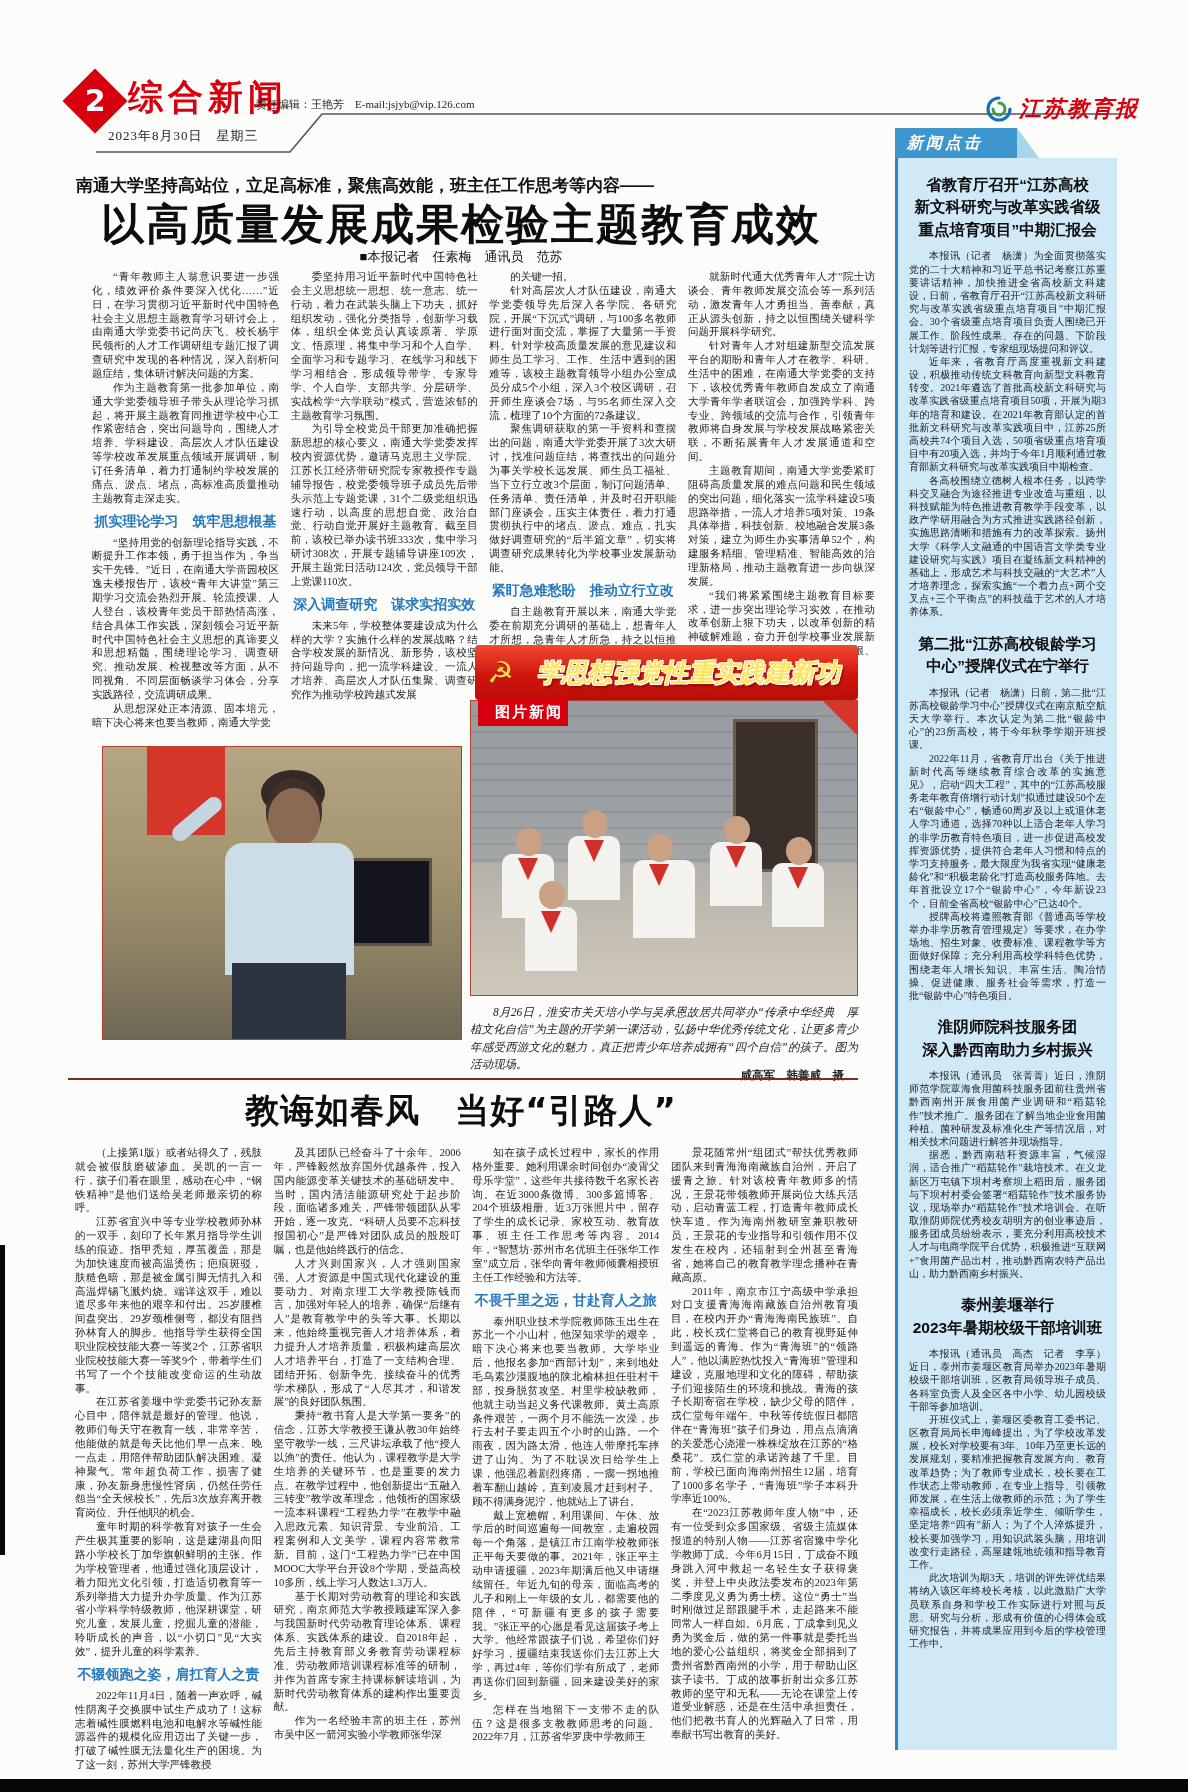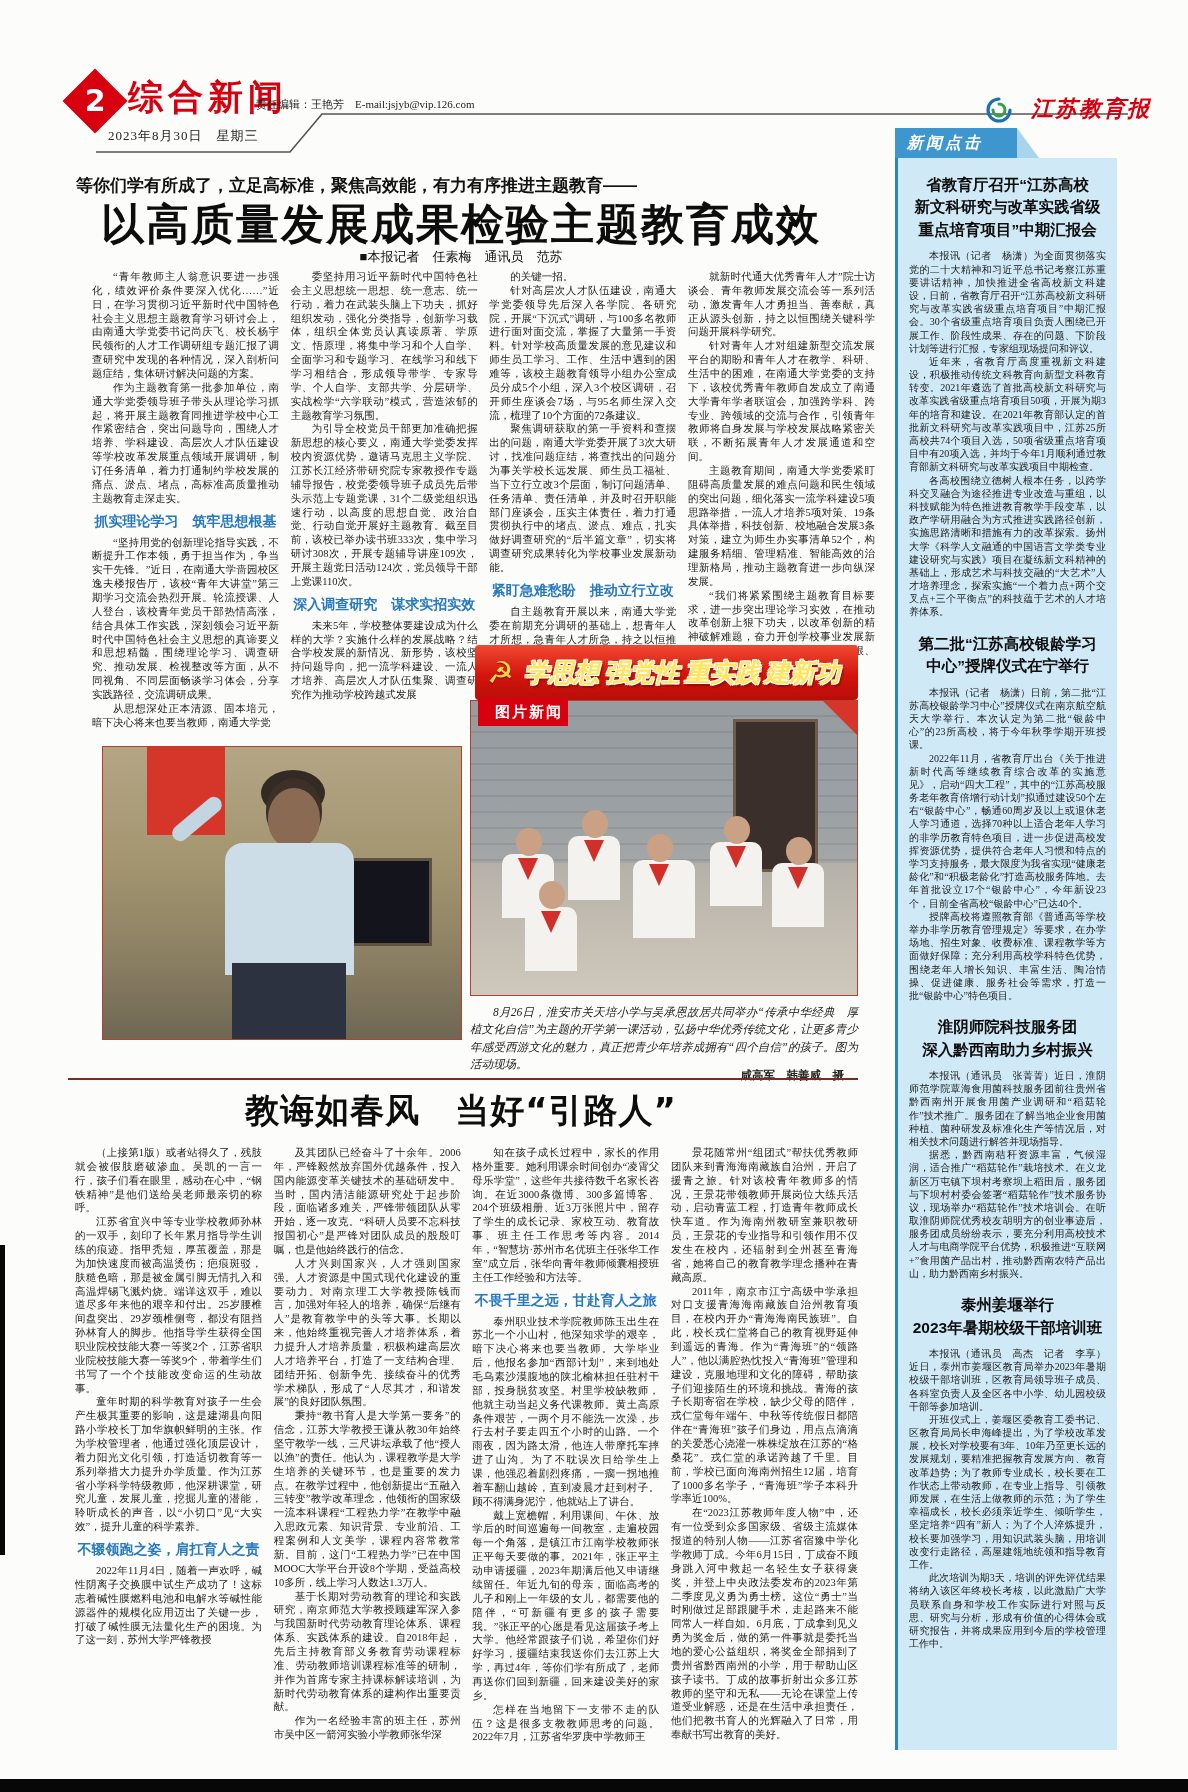--- a/index.html
+++ b/index.html
@@ -20,21 +20,21 @@
   .diamond{position:absolute;left:72px;top:78px;width:46px;height:46px;background:var(--accent-red);
            transform:rotate(45deg);display:flex;align-items:center;justify-content:center;}
   .diamond span{transform:rotate(-45deg);color:#fff;font-family:"DejaVu Sans",sans-serif;
                 font-weight:bold;font-size:30px;line-height:1;}
   .section-title{position:absolute;left:128px;top:74px;color:var(--accent-red);
                  font-family:"Liberation Sans","DejaVu Sans",sans-serif;
                  font-size:35px;font-weight:bold;letter-spacing:5px;}
   .date-line{position:absolute;left:108px;top:127px;font-size:13px;color:#222;letter-spacing:1px;}
   .editor-line{position:absolute;left:256px;top:97px;font-size:11px;color:#222;}
   .mast-rules{position:absolute;left:0;top:0;}
-  .brand{position:absolute;left:985px;top:94px;display:flex;align-items:flex-end;gap:12px;}
+  .brand{position:absolute;left:985px;top:94px;display:flex;align-items:center;}
   .brand-text{color:var(--accent-red);font-size:22px;font-weight:bold;font-style:italic;
               letter-spacing:2px;margin-left:6px;font-family:"Liberation Serif",serif;}
 
   
   .kicker{position:absolute;left:76px;top:174px;width:782px;font-size:17px;font-weight:bold;
           font-family:"Liberation Sans","DejaVu Sans",sans-serif;color:#111;}
   .headline{position:absolute;left:64px;top:196px;width:794px;text-align:center;
             font-family:"DejaVu Sans","Liberation Sans",sans-serif;
             font-size:43px;font-weight:900;letter-spacing:2px;color:#0d0d0d;}
   .byline{position:absolute;left:64px;top:248px;width:794px;text-align:center;font-size:13px;color:#111;}
@@ -47,21 +47,21 @@
   .apara{font-size:10.5px;line-height:1.32;text-align:justify;text-indent:2em;color:#1c1c1c;}
   .subhead{font-size:14px;font-weight:bold;color:var(--subhead-blue);text-align:center;
            font-family:"Liberation Sans","DejaVu Sans",sans-serif;margin:7px 0 5px 0;}
 
   
   .banner{position:absolute;left:475px;top:645px;width:383px;height:55px;
           background:linear-gradient(180deg,#f04a31 0%,#d2150d 55%,#b90d08 100%);
           border-radius:4px;display:flex;align-items:center;padding:0 12px;overflow:hidden;}
   .banner .emblem{color:#f7d64a;font-size:30px;margin-right:10px;line-height:1;
                   text-shadow:0 1px 1px #7a0a06;}
-  .banner .words{flex:1;display:flex;justify-content:space-between;padding-right:6px;}
+  .banner .words{flex:1;display:flex;justify-content:space-between;padding-right:6px;margin-left:13px;}
   .banner .words span{color:var(--banner-gold);font-family:"DejaVu Sans",sans-serif;
           font-weight:900;font-size:25px;font-style:italic;
           text-shadow:-1px -1px 0 #fff,1px -1px 0 #fff,-1px 1px 0 #fff,1px 1px 0 #fff,2px 3px 2px #8c0e07;}
 
   
   .photo-block{position:absolute;left:80px;top:700px;width:778px;height:374px;}
   .photo{position:absolute;border:1px solid #b5402e;overflow:hidden;}
   .photo-left{left:22px;top:46px;width:360px;height:294px;
               background:linear-gradient(180deg,#b4a685 0%,#a3956f 40%,#8d8164 70%,#6e6753 100%);}
   .photo-left .board{position:absolute;right:8%;top:38%;width:48%;height:30%;background:#14141c;border:3px solid #5d5340;}
@@ -130,21 +130,21 @@
     <polyline points="96,152 290,152 322,114 1128,114" fill="none" stroke="#555" stroke-width="1.6"></polyline>
   </svg>
   <div class="brand">
     <svg width="28" height="28" viewBox="0 0 28 28">
       <path d="M14 3 a11 11 0 1 0 11 11" fill="none" stroke="#1b6fb5" stroke-width="3.2" stroke-linecap="round"></path>
       <path d="M14 8 a6 6 0 1 1 -6 6" fill="none" stroke="#3a9d4e" stroke-width="3" stroke-linecap="round"></path>
     </svg>
     <span class="brand-text">江苏教育报</span>
   </div>
 
-  <div class="kicker">等你们学有所成了，立足高标准，聚焦高效能，有力有序推进主题教育——</div>
+  <div class="kicker">南通大学坚持高站位，立足高标准，聚焦高效能，班主任工作思考等内容——</div>
   <div class="headline">以高质量发展成果检验主题教育成效</div>
   <div class="byline">■本报记者　任素梅　通讯员　范苏</div>
 
   <div class="cols lead-cols">
     <div class="col">
         <p class="apara">“青年教师主人翁意识要进一步强化，绩效评价条件要深入优化……”近日，在学习贯彻习近平新时代中国特色社会主义思想主题教育学习研讨会上，由南通大学党委书记尚庆飞、校长杨宇民领衔的人才工作调研组专题汇报了调查研究中发现的各种情况，深入剖析问题症结，集体研讨解决问题的方案。</p>
         <p class="apara">作为主题教育第一批参加单位，南通大学党委领导班子带头从理论学习抓起，将开展主题教育同推进学校中心工作紧密结合，突出问题导向，围绕人才培养、学科建设、高层次人才队伍建设等学校改革发展重点领域开展调研，制订任务清单，着力打通制约学校发展的痛点、淤点、堵点，高标准高质量推动主题教育走深走实。</p>
         <div class="subhead">抓实理论学习　筑牢思想根基</div>
         <p class="apara">“坚持用党的创新理论指导实践，不断提升工作本领，勇于担当作为，争当实干先锋。”近日，在南通大学啬园校区逸夫楼报告厅，该校“青年大讲堂”第三期学习交流会热烈开展。轮流授课、人人登台，该校青年党员干部热情高涨，结合具体工作实践，深刻领会习近平新时代中国特色社会主义思想的真谛要义和思想精髓，围绕理论学习、调查研究、推动发展、检视整改等方面，从不同视角、不同层面畅谈学习体会，分享实践路径，交流调研成果。</p>
         <p class="apara">从思想深处正本清源、固本培元，暗下决心将来也要当教师，南通大学党</p>
@@ -205,20 +205,21 @@
     <div class="caption">8月26日，淮安市关天培小学与吴承恩故居共同举办“传承中华经典　厚植文化自信”为主题的开学第一课活动，弘扬中华优秀传统文化，让更多青少年感受西游文化的魅力，真正把青少年培养成拥有“四个自信”的孩子。图为活动现场。</div>
     <div class="credit">咸高军　韩善威　摄</div>
   </div>
 
   <div class="divider"></div>
   <div class="headline2">教诲如春风　当好“引路人”</div>
   <div class="cols second-cols">
     <div class="col">
         <p class="apara">（上接第1版）或者站得久了，残肢就会被假肢磨破渗血。吴凯的一言一行，孩子们看在眼里，感动在心中，“钢铁精神”是他们送给吴老师最亲切的称呼。</p>
         <p class="apara">江苏省宜兴中等专业学校教师孙林的一双手，刻印了长年累月指导学生训练的痕迹。指甲秃短，厚茧覆盖，那是为加快速度而被高温烫伤；疤痕斑驳，肤糙色暗，那是被金属引脚无情扎入和高温焊锡飞溅灼烧。端详这双手，难以道尽多年来他的艰辛和付出。25岁腰椎间盘突出、29岁颈椎侧弯，都没有阻挡孙林育人的脚步。他指导学生获得全国职业院校技能大赛一等奖2个，江苏省职业院校技能大赛一等奖9个，带着学生们书写了一个个技能改变命运的生动故事。</p>
+        <p class="apara">在江苏省姜堰中学党委书记孙友新心目中，陪伴就是最好的管理。他说，教师们每天守在教育一线，非常辛苦，他能做的就是每天比他们早一点来、晚一点走，用陪伴帮助团队解决困难、凝神聚气。常年超负荷工作，损害了健康，孙友新身患慢性肾病，仍然任劳任怨当“全天候校长”，先后3次放弃离开教育岗位、升任他职的机会。</p>
         <p class="apara">童年时期的科学教育对孩子一生会产生极其重要的影响，这是建湖县向阳路小学校长丁加华旗帜鲜明的主张。作为学校管理者，他通过强化顶层设计，着力阳光文化引领，打造适切教育等一系列举措大力提升办学质量。作为江苏省小学科学特级教师，他深耕课堂，研究儿童，发展儿童，挖掘儿童的潜能，聆听成长的声音，以“小切口”见“大实效”，提升儿童的科学素养。</p>
         <div class="subhead">不辍领跑之姿，肩扛育人之责</div>
         <p class="apara">2022年11月4日，随着一声欢呼，碱性阴离子交换膜中试生产成功了！这标志着碱性膜燃料电池和电解水等碱性能源器件的规模化应用迈出了关键一步，打破了碱性膜无法量化生产的困境。为了这一刻，苏州大学严锋教授</p>
       </div>
     <div class="col">
         <p class="apara">及其团队已经奋斗了十余年。2006年，严锋毅然放弃国外优越条件，投入国内能源变革关键技术的基础研发中。当时，国内清洁能源研究处于起步阶段，面临诸多难关，严锋带领团队从零开始，逐一攻克。“科研人员要不忘科技报国初心”是严锋对团队成员的殷殷叮嘱，也是他始终践行的信念。</p>
         <p class="apara">人才兴则国家兴，人才强则国家强。人才资源是中国式现代化建设的重要动力。对南京理工大学教授陈钱而言，加强对年轻人的培养，确保“后继有人”是教育教学中的头等大事。长期以来，他始终重视完善人才培养体系，着力提升人才培养质量，积极构建高层次人才培养平台，打造了一支结构合理、团结开拓、创新争先、接续奋斗的优秀学术梯队，形成了“人尽其才，和谐发展”的良好团队氛围。</p>
         <p class="apara">秉持“教书育人是大学第一要务”的信念，江苏大学教授王谦从教30年始终坚守教学一线，三尺讲坛承载了他“授人以渔”的责任。他认为，课程教学是大学生培养的关键环节，也是重要的发力点。在教学过程中，他创新提出“五融入三转变”教学改革理念，他领衔的国家级一流本科课程“工程热力学”在教学中融入思政元素、知识背景、专业前沿、工程案例和人文美学，课程内容常教常新。目前，这门“工程热力学”已在中国MOOC大学平台开设8个学期，受益高校10多所，线上学习人数达1.3万人。</p>
         <p class="apara">基于长期对劳动教育的理论和实践研究，南京师范大学教授顾建军深入参与我国新时代劳动教育理论体系、课程体系、实践体系的建设。自2018年起，先后主持教育部义务教育劳动课程标准、劳动教师培训课程标准等的研制，并作为首席专家主持课标解读培训，为新时代劳动教育体系的建构作出重要贡献。</p>
         <p class="apara">作为一名经验丰富的班主任，苏州市吴中区一箭河实验小学教师张华深</p>

